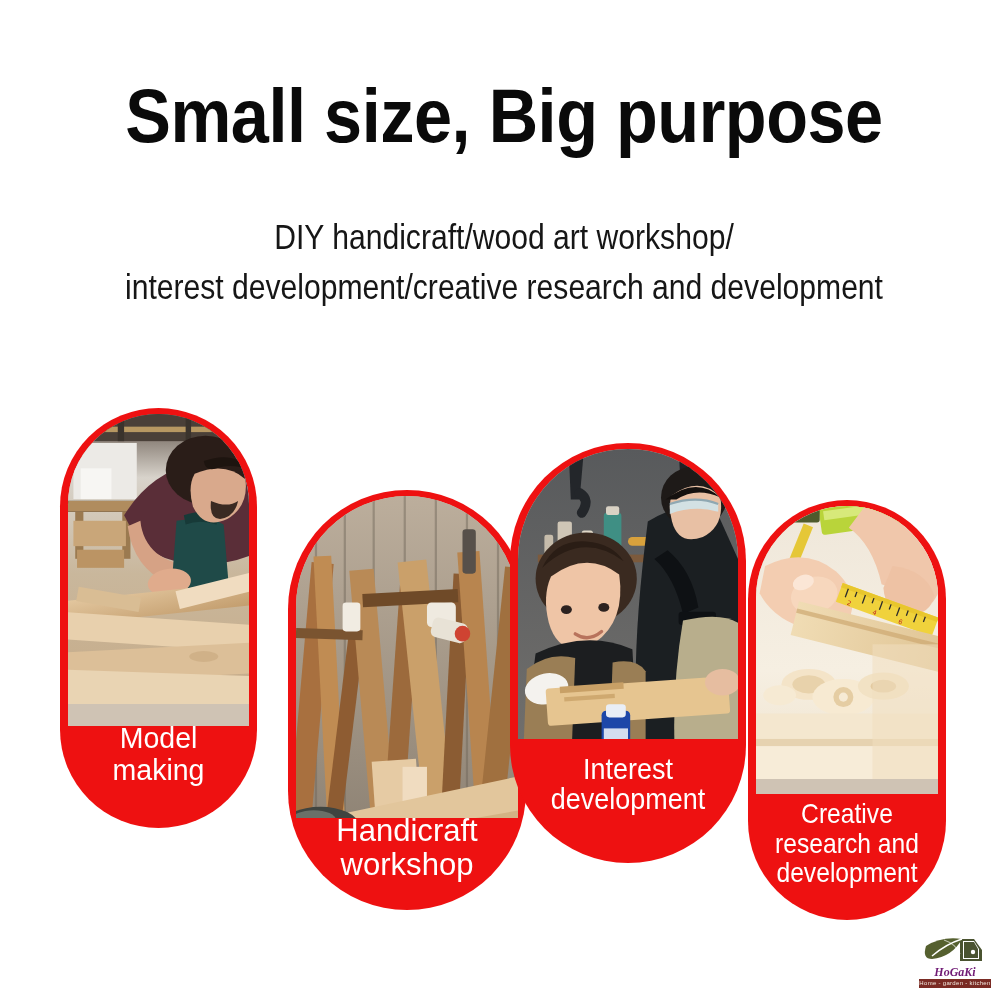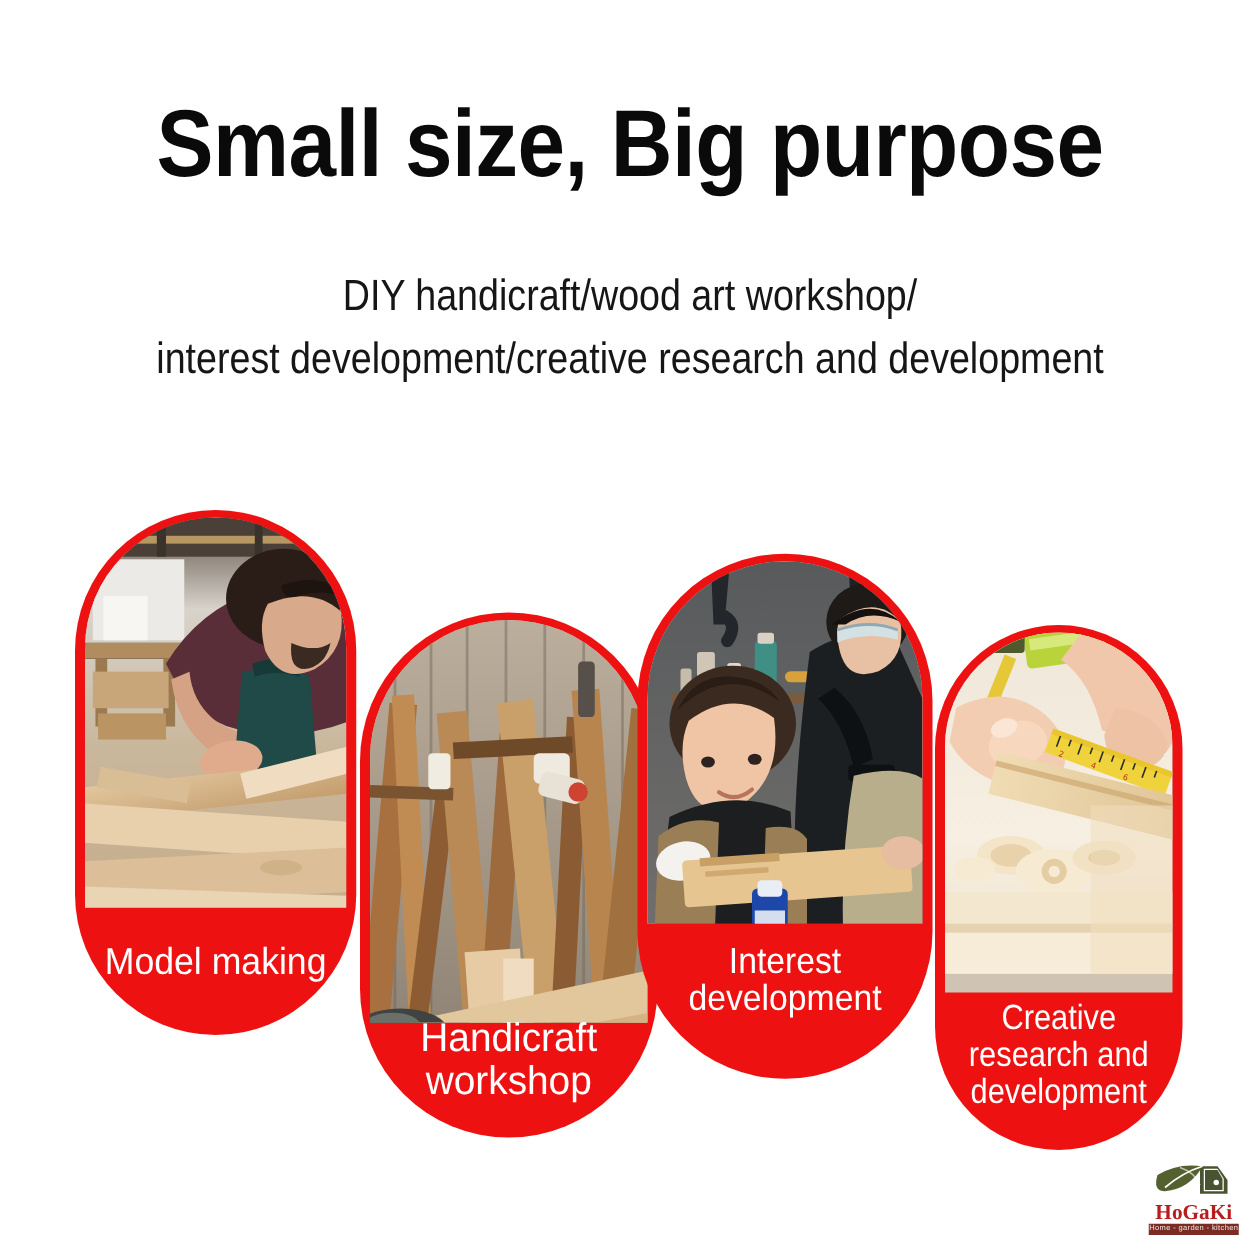--- a/index.html
+++ b/index.html
@@ -88,21 +88,21 @@
     text-align: center;
     font-family: "Liberation Sans", sans-serif;
     font-weight: normal;
     line-height: 1.06;
     padding: 0 6px;
     box-sizing: border-box;
   }
   .label .ln { display: block; }
 
   
-  #card-0 { left: 60px;  top: 408px; width: 225px; height: 420px; }
+  #card-0 { left: 60px;  top: 408px; width: 197px; height: 420px; }
   #card-0 .photo  { height: 312px; }
   #card-0 .label  { bottom: 42px; font-size: 30px; transform: scaleX(0.95); }
 
   #card-1 { left: 288px; top: 490px; width: 238px; height: 420px; }
   #card-1 .photo  { height: 322px; }
   #card-1 .label  { bottom: 28px; font-size: 32px; transform: scaleX(0.97); }
 
   #card-2 { left: 510px; top: 443px; width: 236px; height: 420px; }
   #card-2 .photo  { height: 290px; }
   #card-2 .label  { bottom: 48px; font-size: 29px; transform: scaleX(0.93); }
@@ -117,22 +117,23 @@
     right: 6px;
     bottom: 12px;
     width: 78px;
     text-align: center;
   }
   .logo .mark { display: block; }
   .logo .wordmark {
     display: block;
     font-family: "Liberation Serif", serif;
     font-weight: bold;
-    font-size: 17px;
-    color: #b91c1c;
+    font-style: italic;
+    font-size: 12px;
+    color: #701a75;
     line-height: 1;
     margin-top: -2px;
     letter-spacing: 0px;
   }
   .logo .tagline {
     display: block;
     margin: 1px auto 0;
     background: #7a2b24;
     color: #f2e9df;
     font-family: "Liberation Sans", sans-serif;

